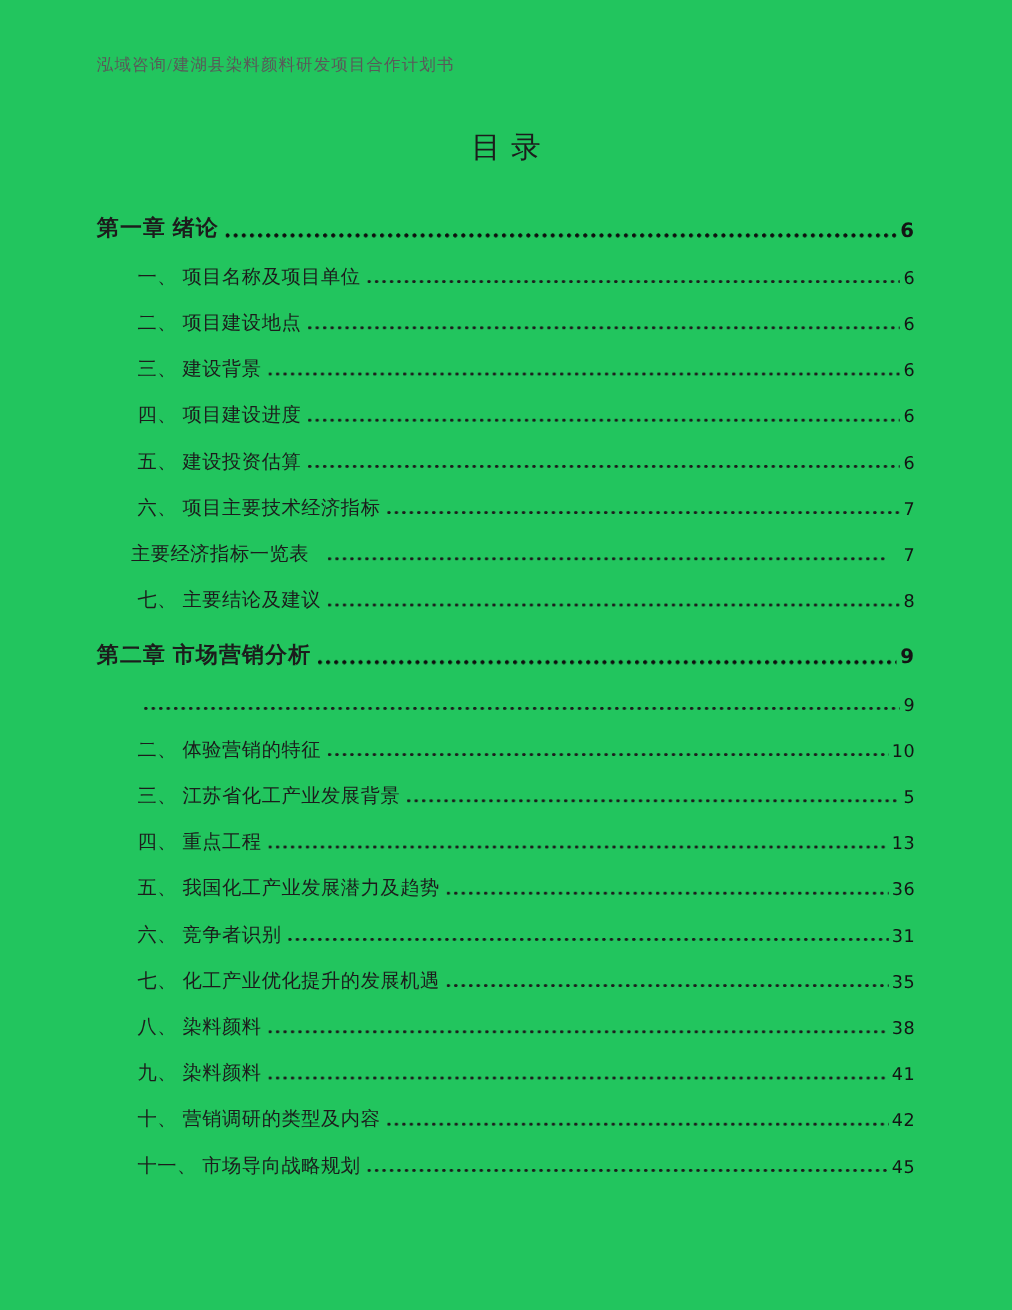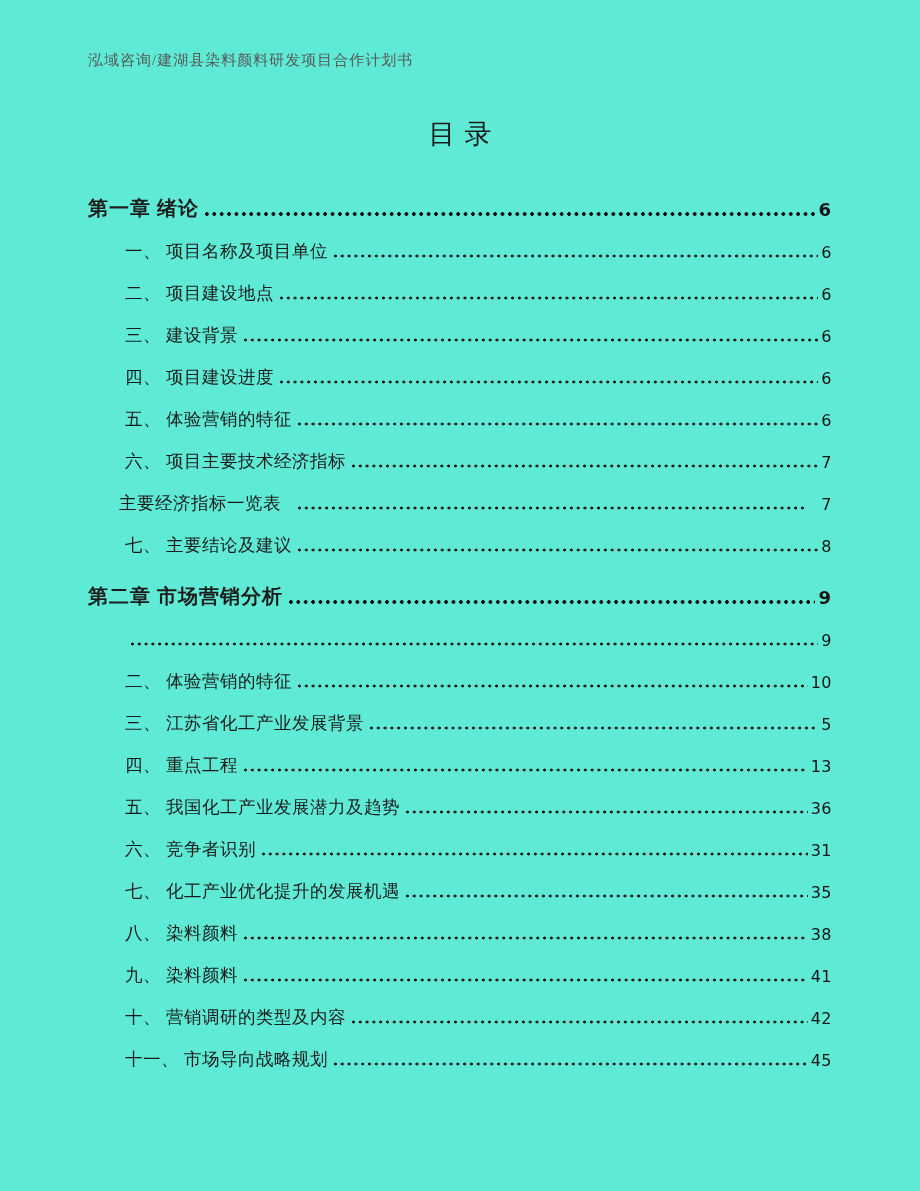--- a/index.html
+++ b/index.html
@@ -4,21 +4,21 @@
 <style>
   html, body {
     margin: 0;
     padding: 0;
     background: #fff;
   }
   .page {
     position: relative;
     width: 920px;
     height: 1191px;
-    background: #5eead4;
+    background: #22c55e;
     overflow: hidden;
     font-family: "Liberation Serif", "DejaVu Serif", serif;
     color: #1c1c1c;
   }
   .doc-header {
     position: absolute;
     left: 88px;
     top: 50px;
     font-size: 15px;
     line-height: 20px;
@@ -132,21 +132,21 @@
       <span class="page-num">6</span>
     </div>
 
     <div class="row item-row">
       <span class="label">四、 项目建设进度</span>
       <span class="leader"></span>
       <span class="page-num">6</span>
     </div>
 
     <div class="row item-row">
-      <span class="label">五、 体验营销的特征</span>
+      <span class="label">五、 建设投资估算</span>
       <span class="leader"></span>
       <span class="page-num">6</span>
     </div>
 
     <div class="row item-row">
       <span class="label">六、 项目主要技术经济指标</span>
       <span class="leader"></span>
       <span class="page-num">7</span>
     </div>
 

